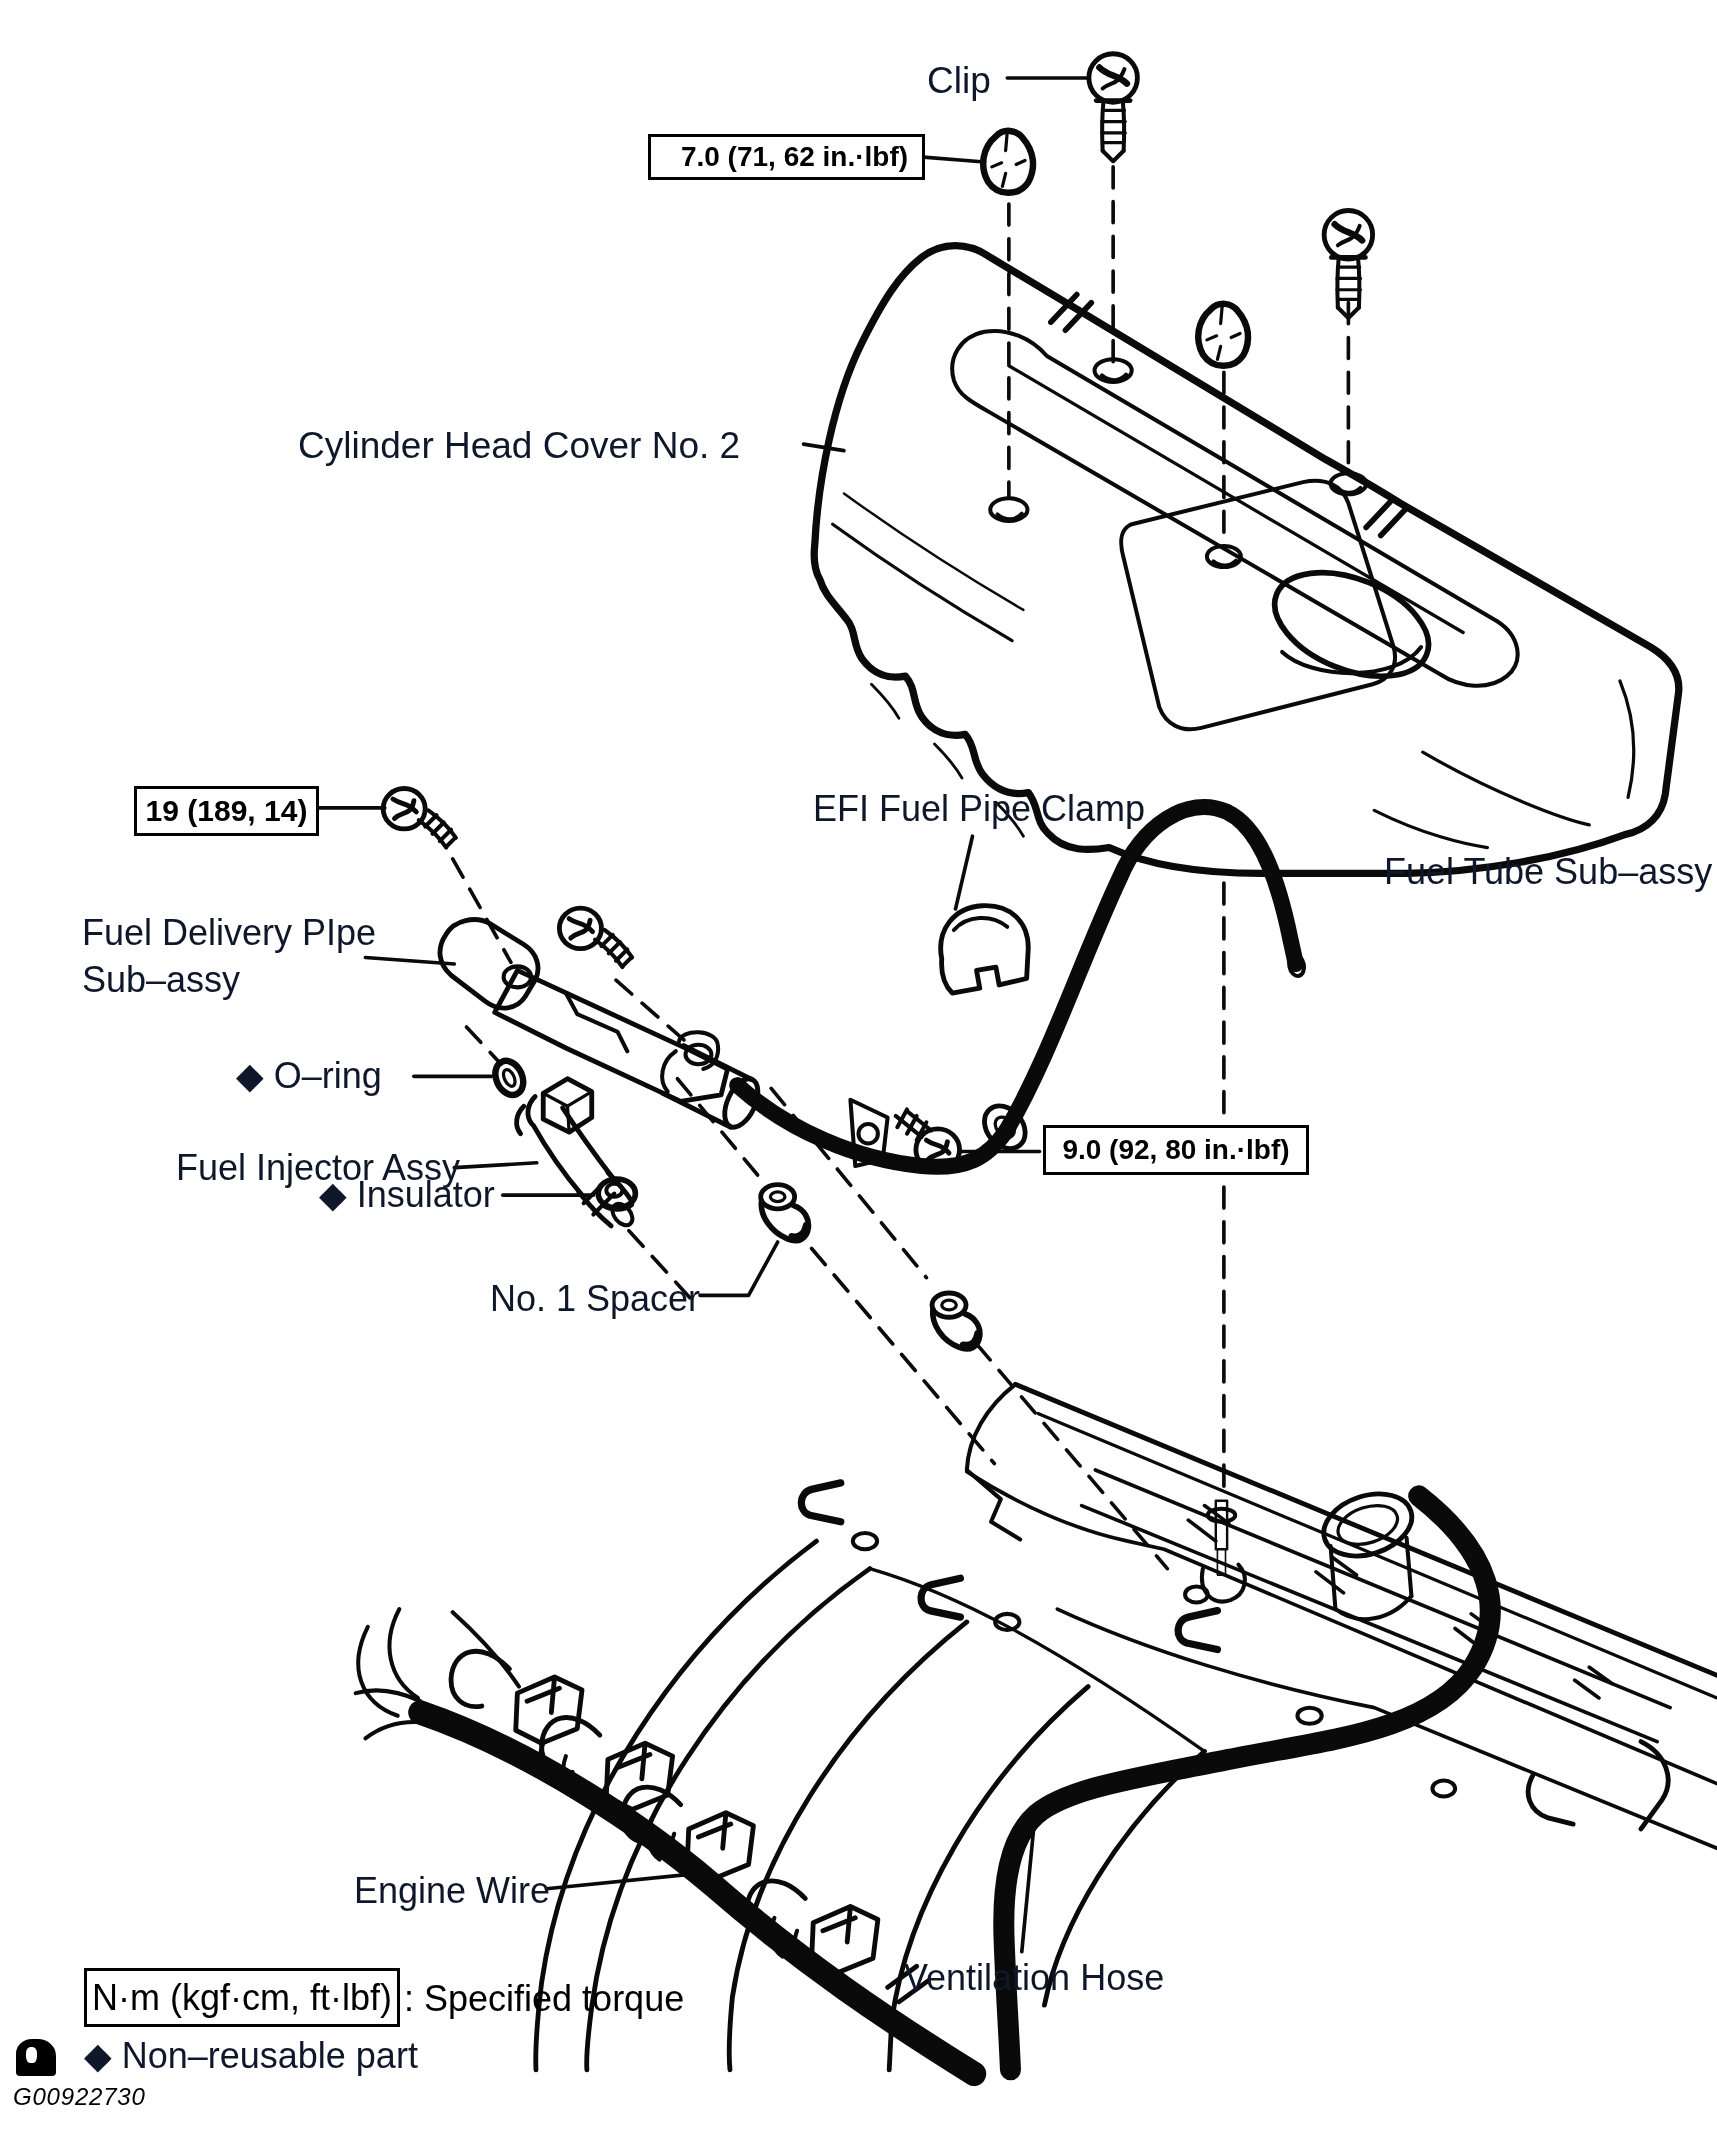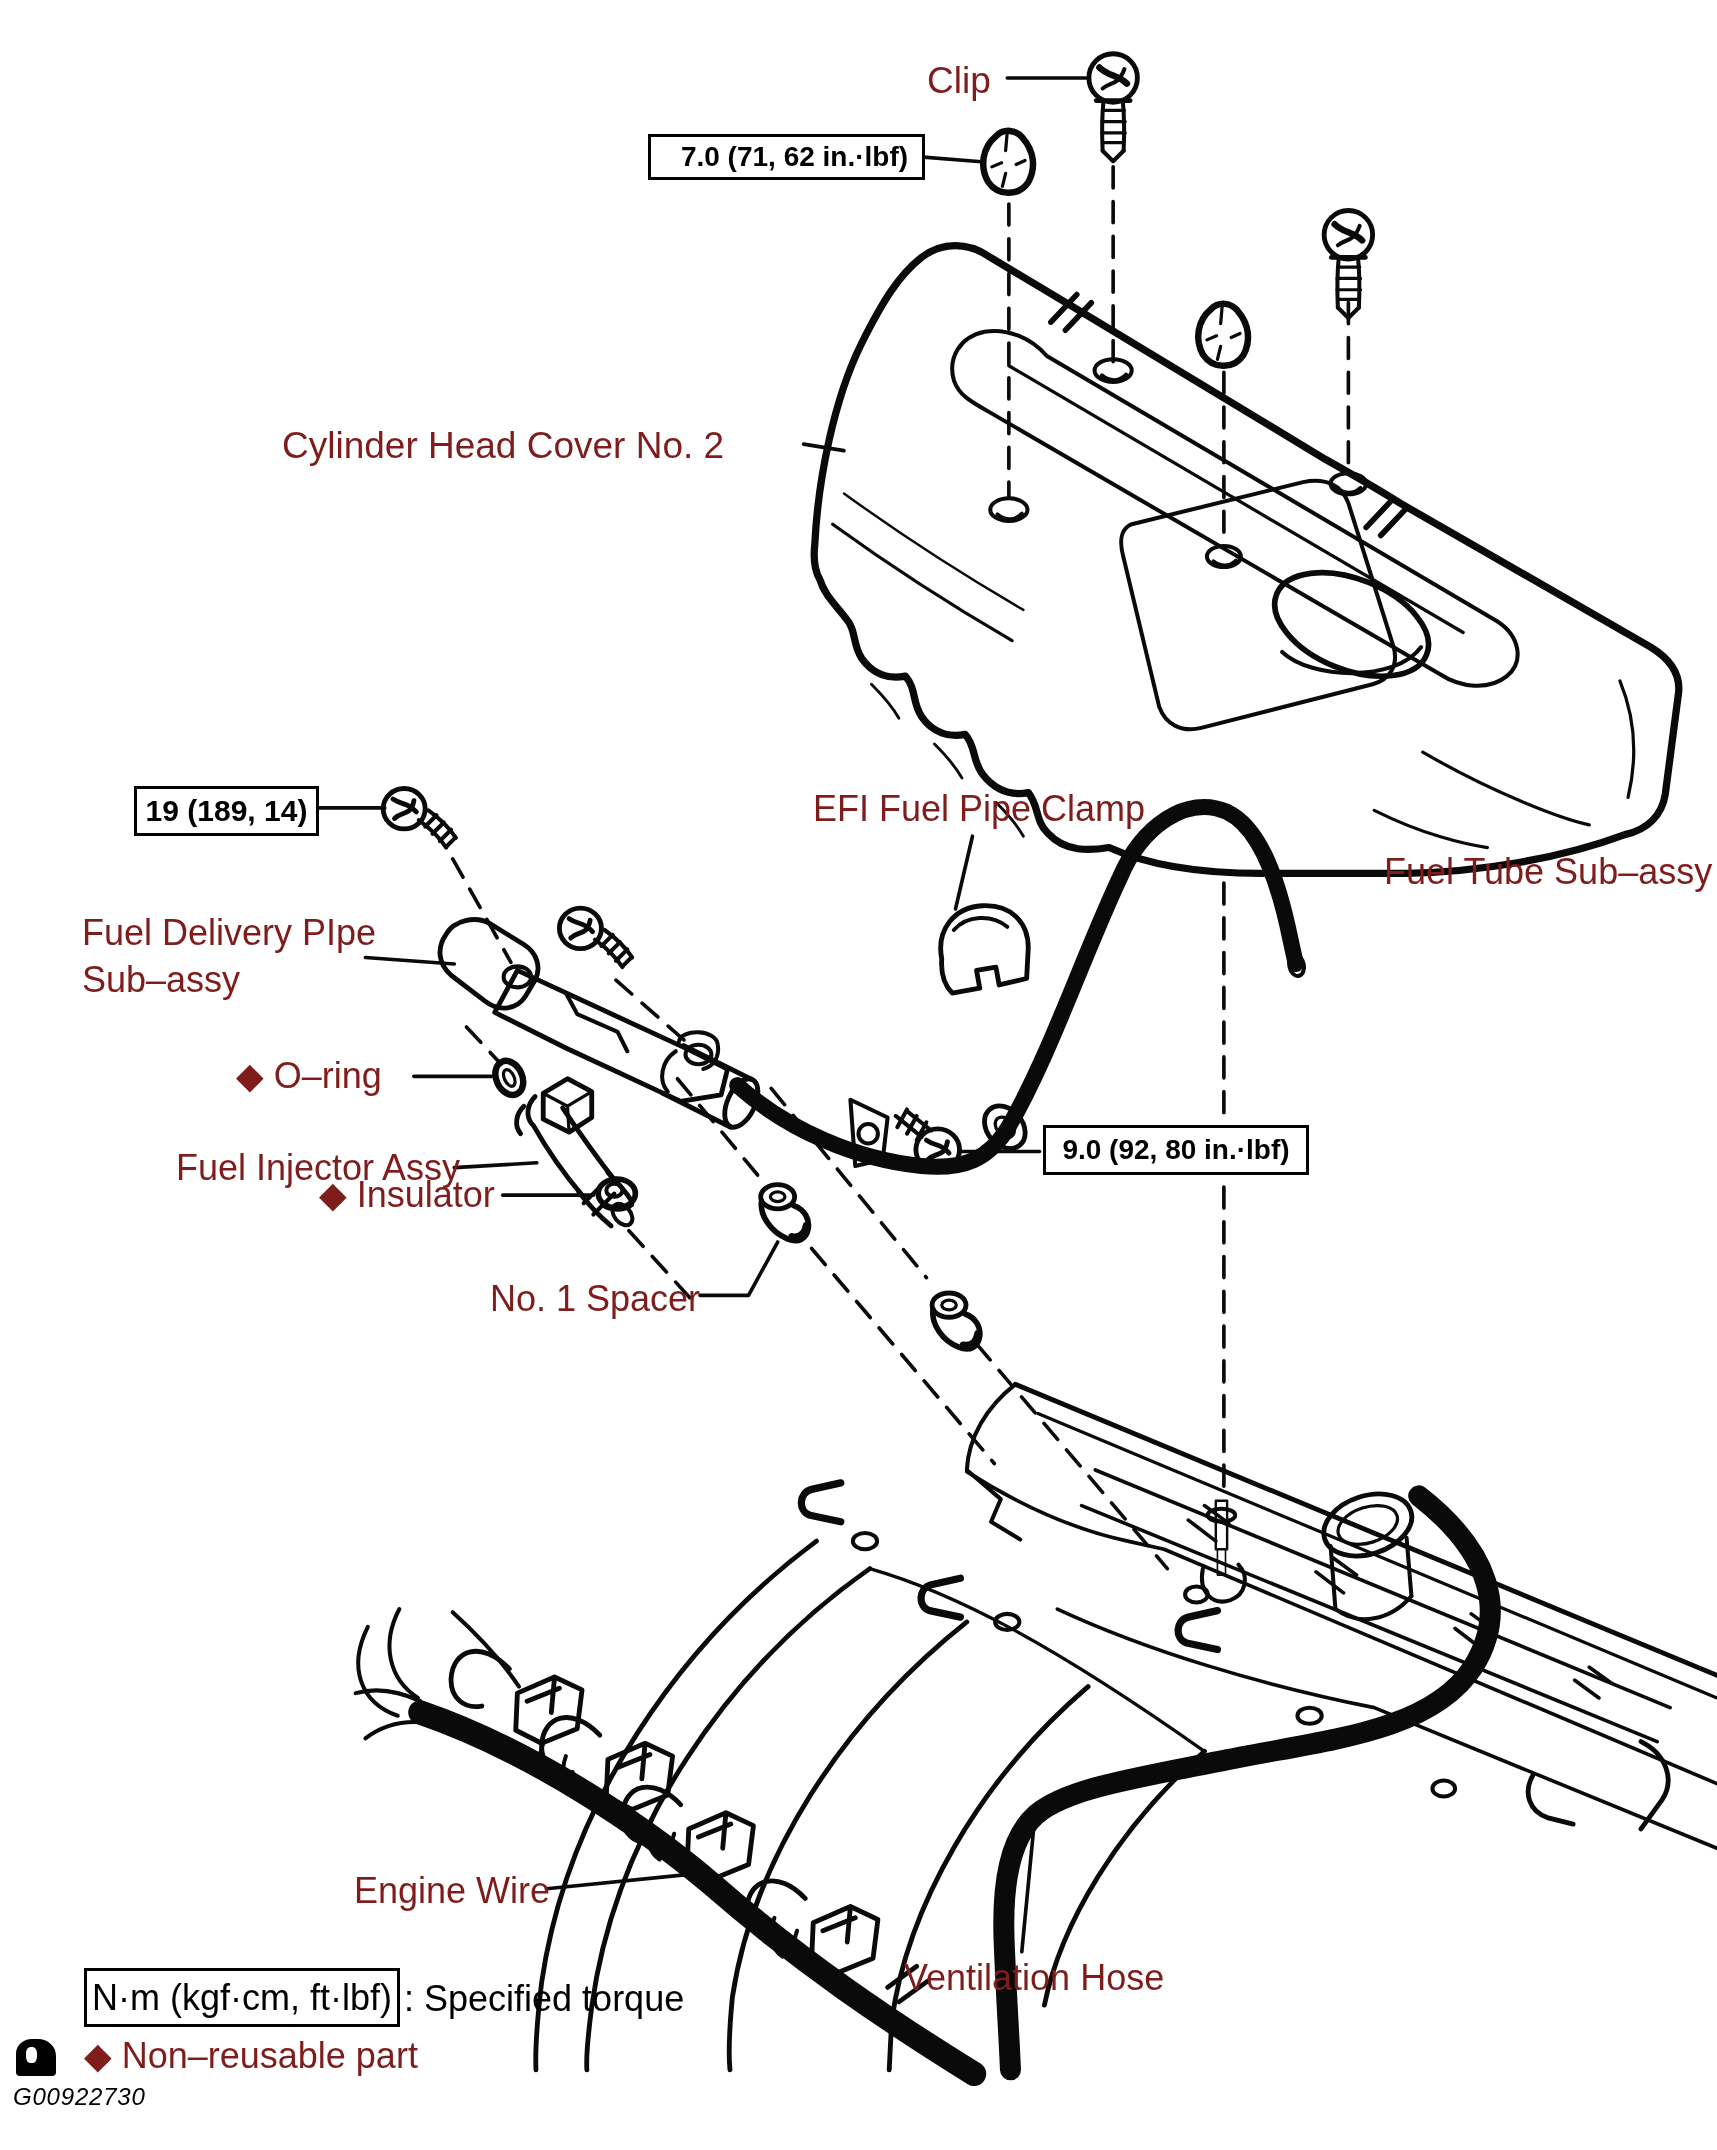--- a/index.html
+++ b/index.html
@@ -1,21 +1,21 @@
 <!DOCTYPE html>
 <html style="font-size:13px"><head>
 <meta charset="utf-8">
 <style>
   html,body{margin:0;padding:0;background:#fff;}
   .page{position:relative;width:1717px;height:2151px;background:#fff;overflow:hidden;
         font-family:"Liberation Sans",sans-serif;color:#000;}
   svg{position:absolute;left:0;top:0;}
   svg path, svg ellipse, svg circle, svg line, svg polyline{
     fill:none;stroke:#0a0a0a;stroke-linecap:round;stroke-linejoin:round;}
-  .lbl{position:absolute;font-size:36px;line-height:1.3;white-space:nowrap;color:#7f1d1d;}
+  .lbl{position:absolute;font-size:36px;line-height:1.3;white-space:nowrap;color:#0f172a;}
   .lbl.big{font-size:37px;}
   .tbox{position:absolute;border:3.2px solid #000;background:#fff;display:flex;
         align-items:center;justify-content:center;font-weight:bold;font-size:28px;
         white-space:nowrap;letter-spacing:0px;}
   .legend-meaning{position:absolute;font-size:36px;white-space:nowrap;}
   .figcode{position:absolute;font-size:24px;letter-spacing:0.8px;}
   .mark-icon{position:absolute;width:40px;height:37px;background:#000;
         border-radius:40% 45% 10% 10%;}
   .mark-icon:after{content:"";position:absolute;left:9.7px;top:8px;width:11.3px;height:16px;
         background:#fff;border-radius:40%;}
@@ -278,21 +278,21 @@
     <path d="M1264,2414 L1280,2248"></path>
   </g>
 </svg>
 
   <div class="lbl big" style="left:927px;top:57px;">Clip</div>
 
   <div class="tbox" style="left:648px;top:134px;width:255px;height:40px;padding-left:16px;">
       <span>7.0 (71, 62 in.·lbf)</span>
     </div>
 
-  <div class="lbl big" style="left:282px;top:422px;">Cylinder Head Cover No. 2</div>
+  <div class="lbl big" style="left:298px;top:422px;">Cylinder Head Cover No. 2</div>
 
   <div class="tbox" style="left:134px;top:786px;width:179px;height:44px;font-size:30px;text-align:center;">
       <span>19 (189, 14)</span>
     </div>
 
   <div class="lbl" style="left:813px;top:786px;">EFI Fuel Pipe Clamp</div>
 
   <div class="lbl" style="left:1384px;top:849px;text-align:right;">Fuel Tube Sub–assy</div>
 
   <div class="lbl" style="left:82px;top:910px;">

